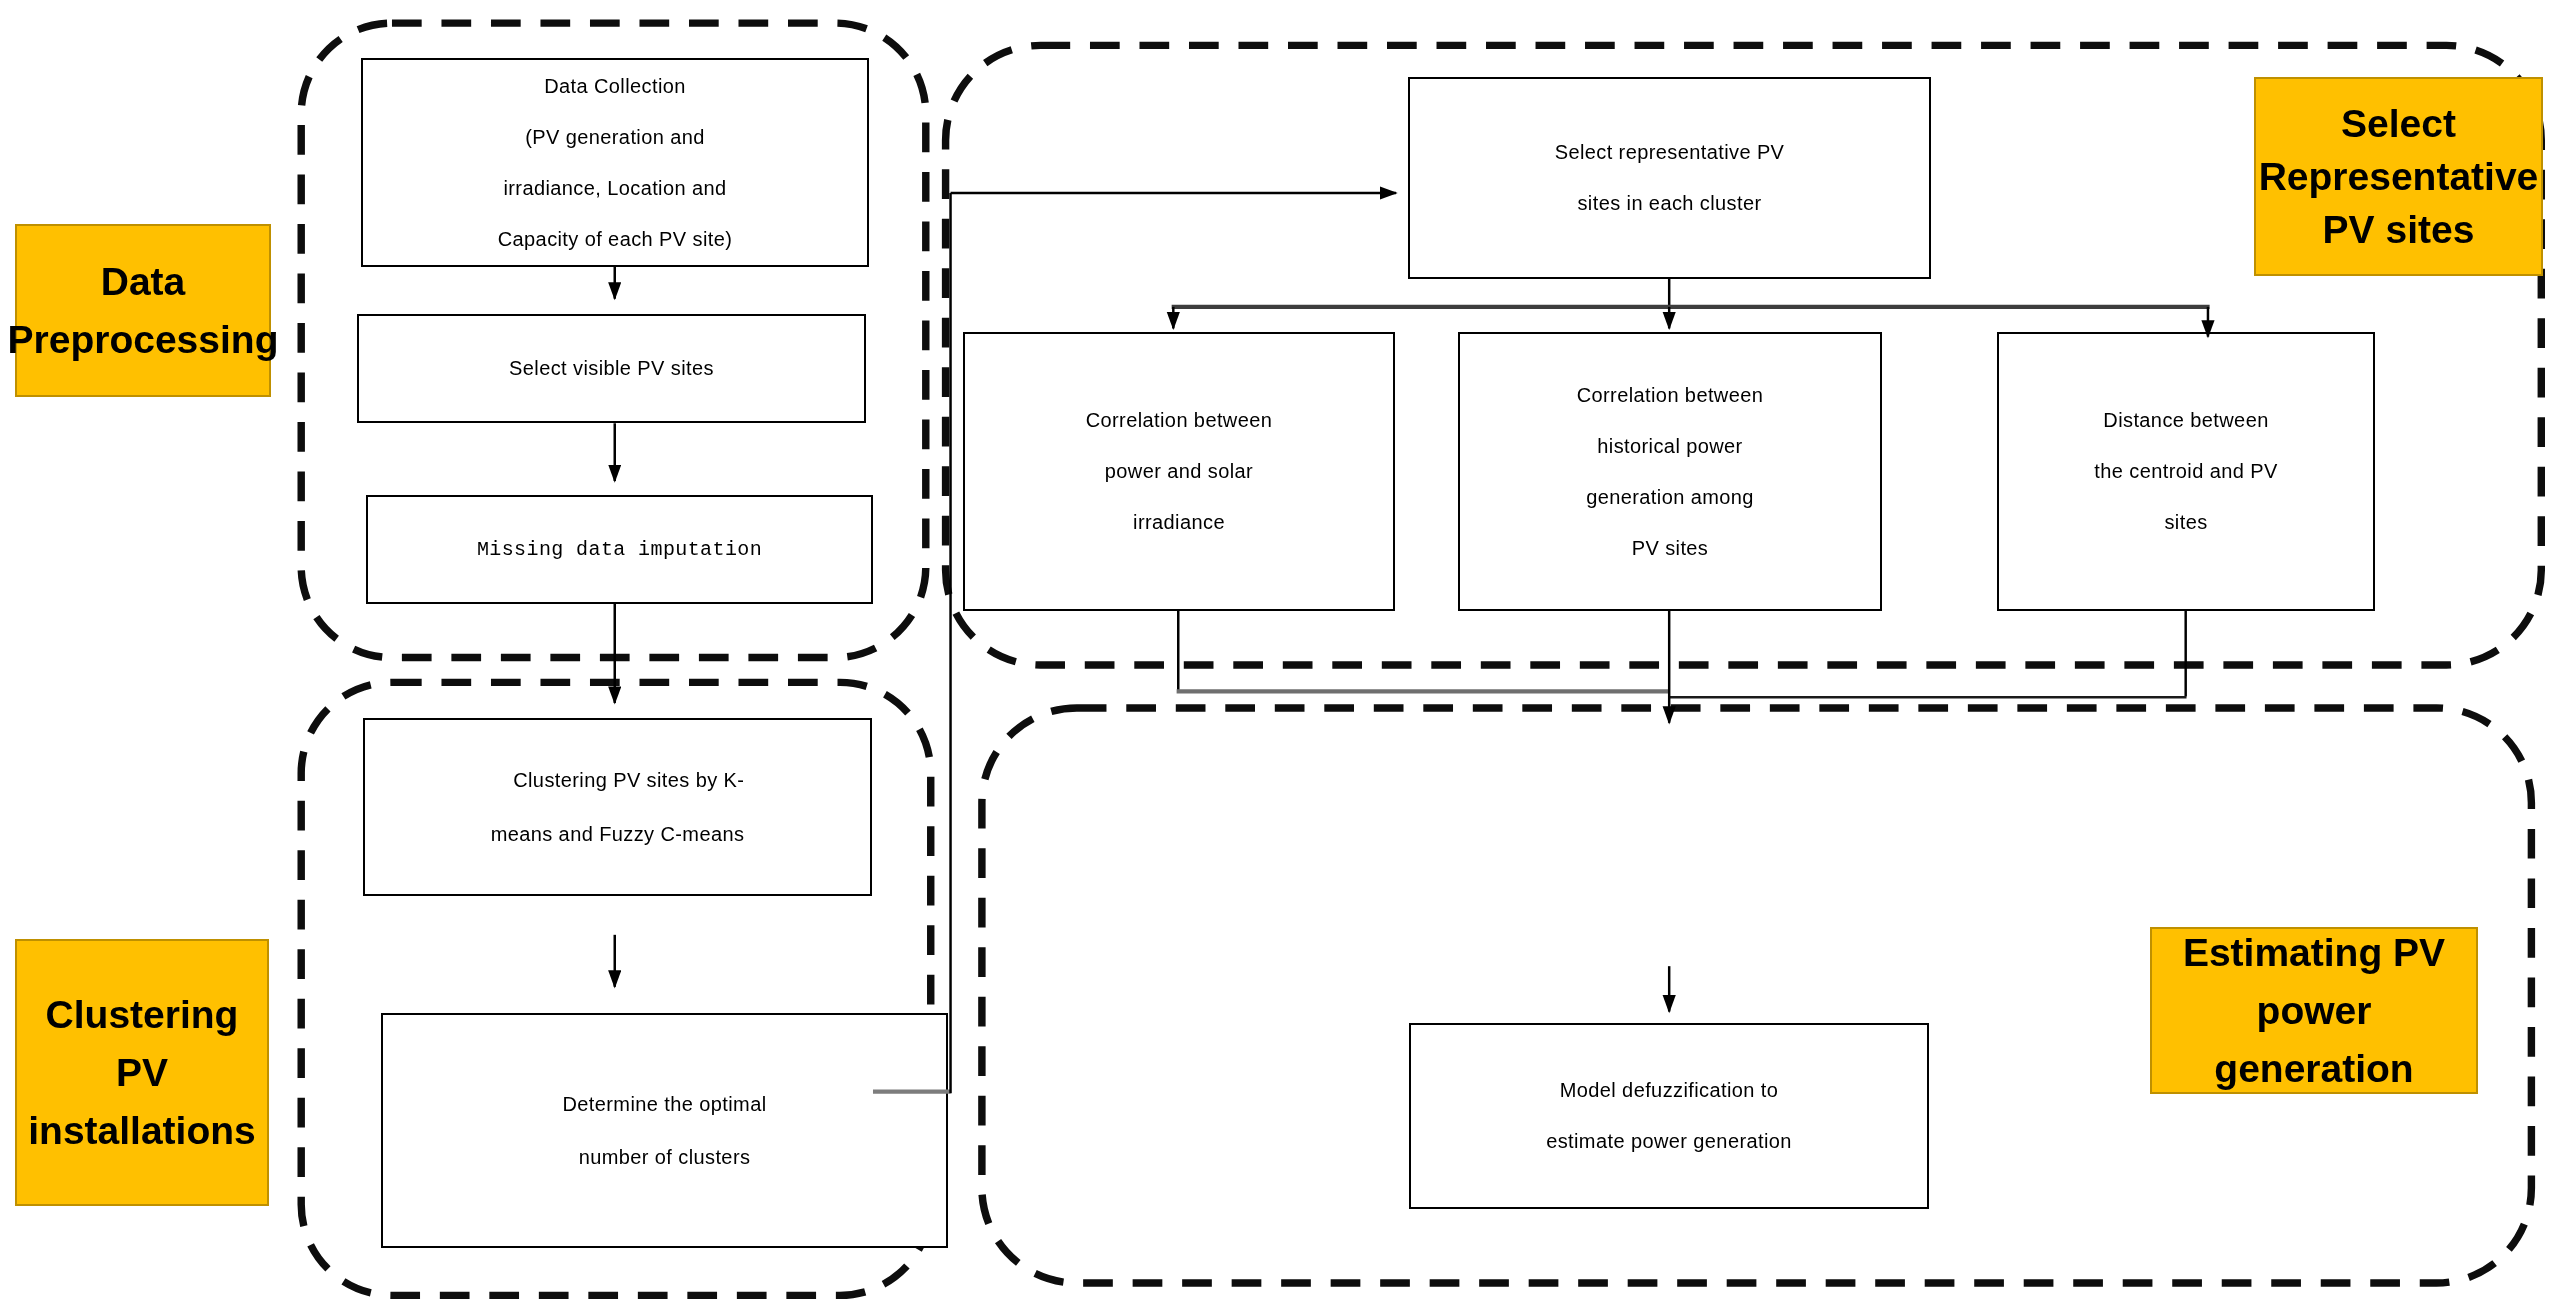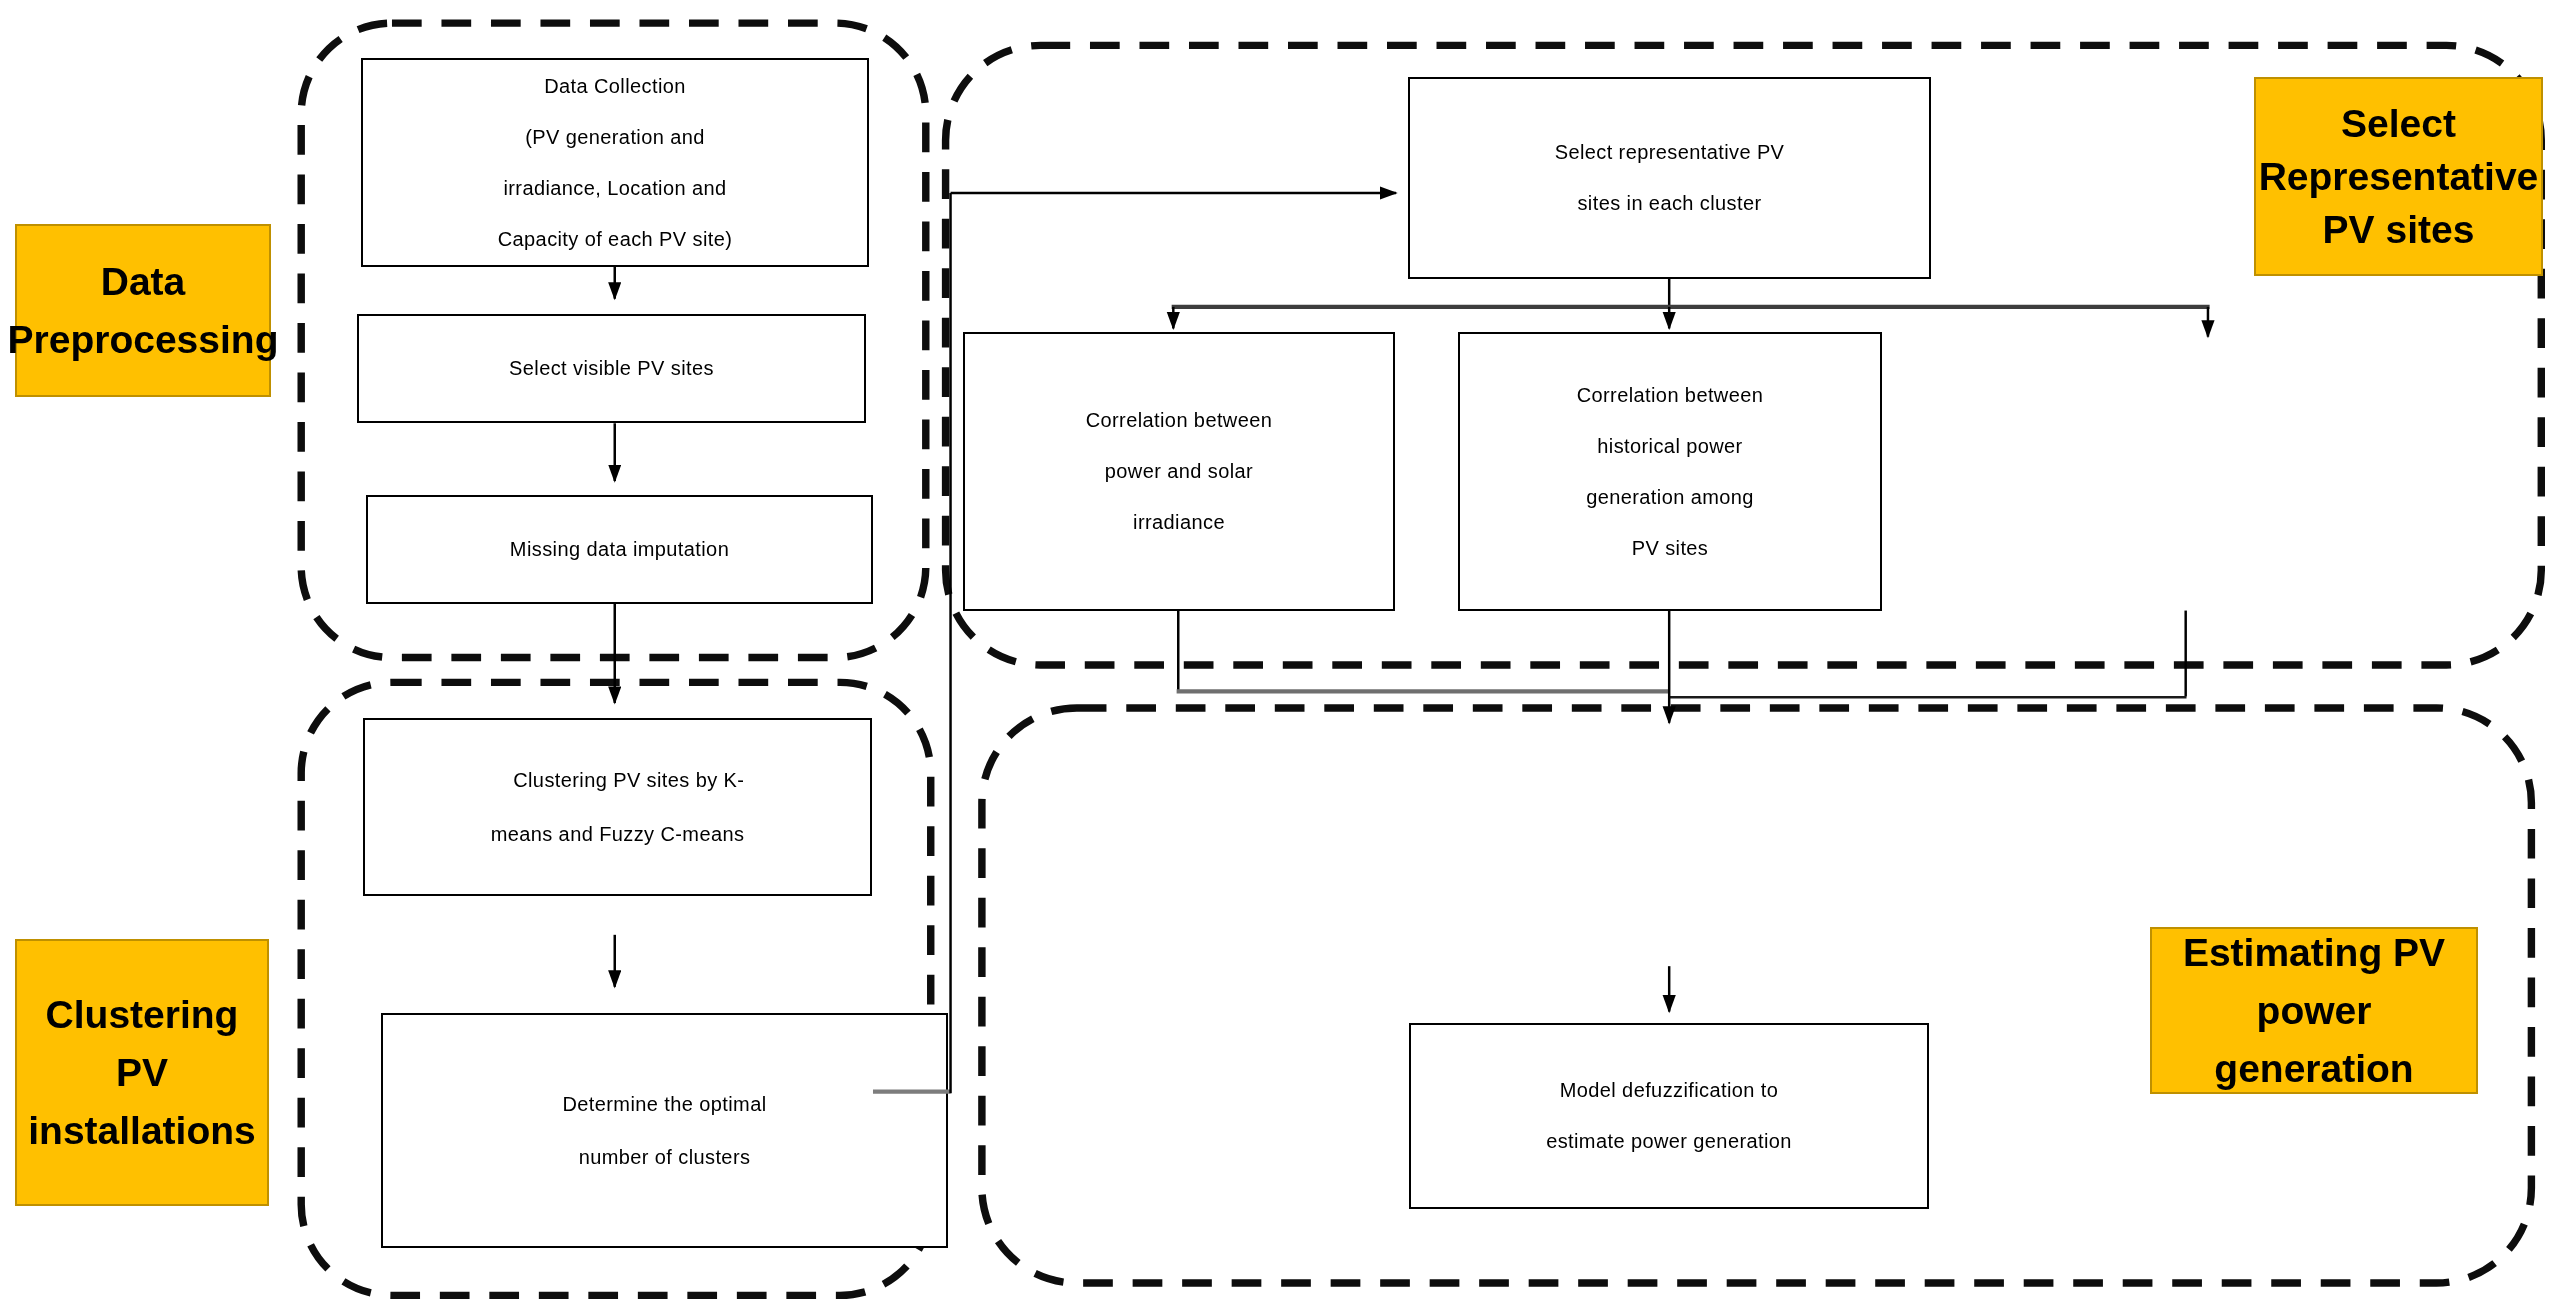--- a/index.html
+++ b/index.html
@@ -42,34 +42,37 @@
 Representative
 PV sites</div>
   <div class="glabel" style="left:2150px; top:927px; width:328px; height:167px;">Estimating PV
 power generation</div>
 
   <div class="box" style="left:361px; top:58px; width:508px; height:209px;">Data Collection
 (PV generation and
 irradiance, Location and
 Capacity of each PV site)</div>
   <div class="box" style="left:357px; top:314px; width:509px; height:109px;">Select visible PV sites</div>
-  <div class="box" style="left:366px; top:495px; width:507px; height:109px;">Missing data imputation</div>
+  <div class="box" style="left:366px; top:495px; width:507px; height:109px;font-family:Liberation Mono, monospace;">Missing data imputation</div>
   <div class="box" style="left:363px; top:718px; width:509px; height:178px; line-height:54px;text-align:right;">Clustering PV sites by K-
 means and Fuzzy C-means</div>
   <div class="box" style="left:381px; top:1001px; width:567px; height:235px; line-height:53px;margin-top:12px;">Determine the optimal
 number of clusters</div>
   <div class="box" style="left:1408px; top:77px; width:523px; height:202px;">Select representative PV
 sites in each cluster</div>
   <div class="box" style="left:963px; top:332px; width:432px; height:279px;">Correlation between
 power and solar
 irradiance</div>
   <div class="box" style="left:1458px; top:332px; width:424px; height:279px;">Correlation between
 historical power
 generation among
 PV sites</div>
+  <div class="box" style="left:1997px; top:332px; width:378px; height:279px;">Distance between
+the centroid and PV
+sites</div>
   <div class="box" style="left:1409px; top:1023px; width:520px; height:186px;">Model defuzzification to
 estimate power generation</div>
 
   <svg class="layer" viewBox="0 0 3122 1595">
     <defs>
       <marker id="ah" markerUnits="userSpaceOnUse" markerWidth="26" markerHeight="20" refX="20" refY="8" orient="auto">
         <path d="M0,0 L22,8 L0,16 Z" fill="#000000"></path>
       </marker>
     </defs>
 

